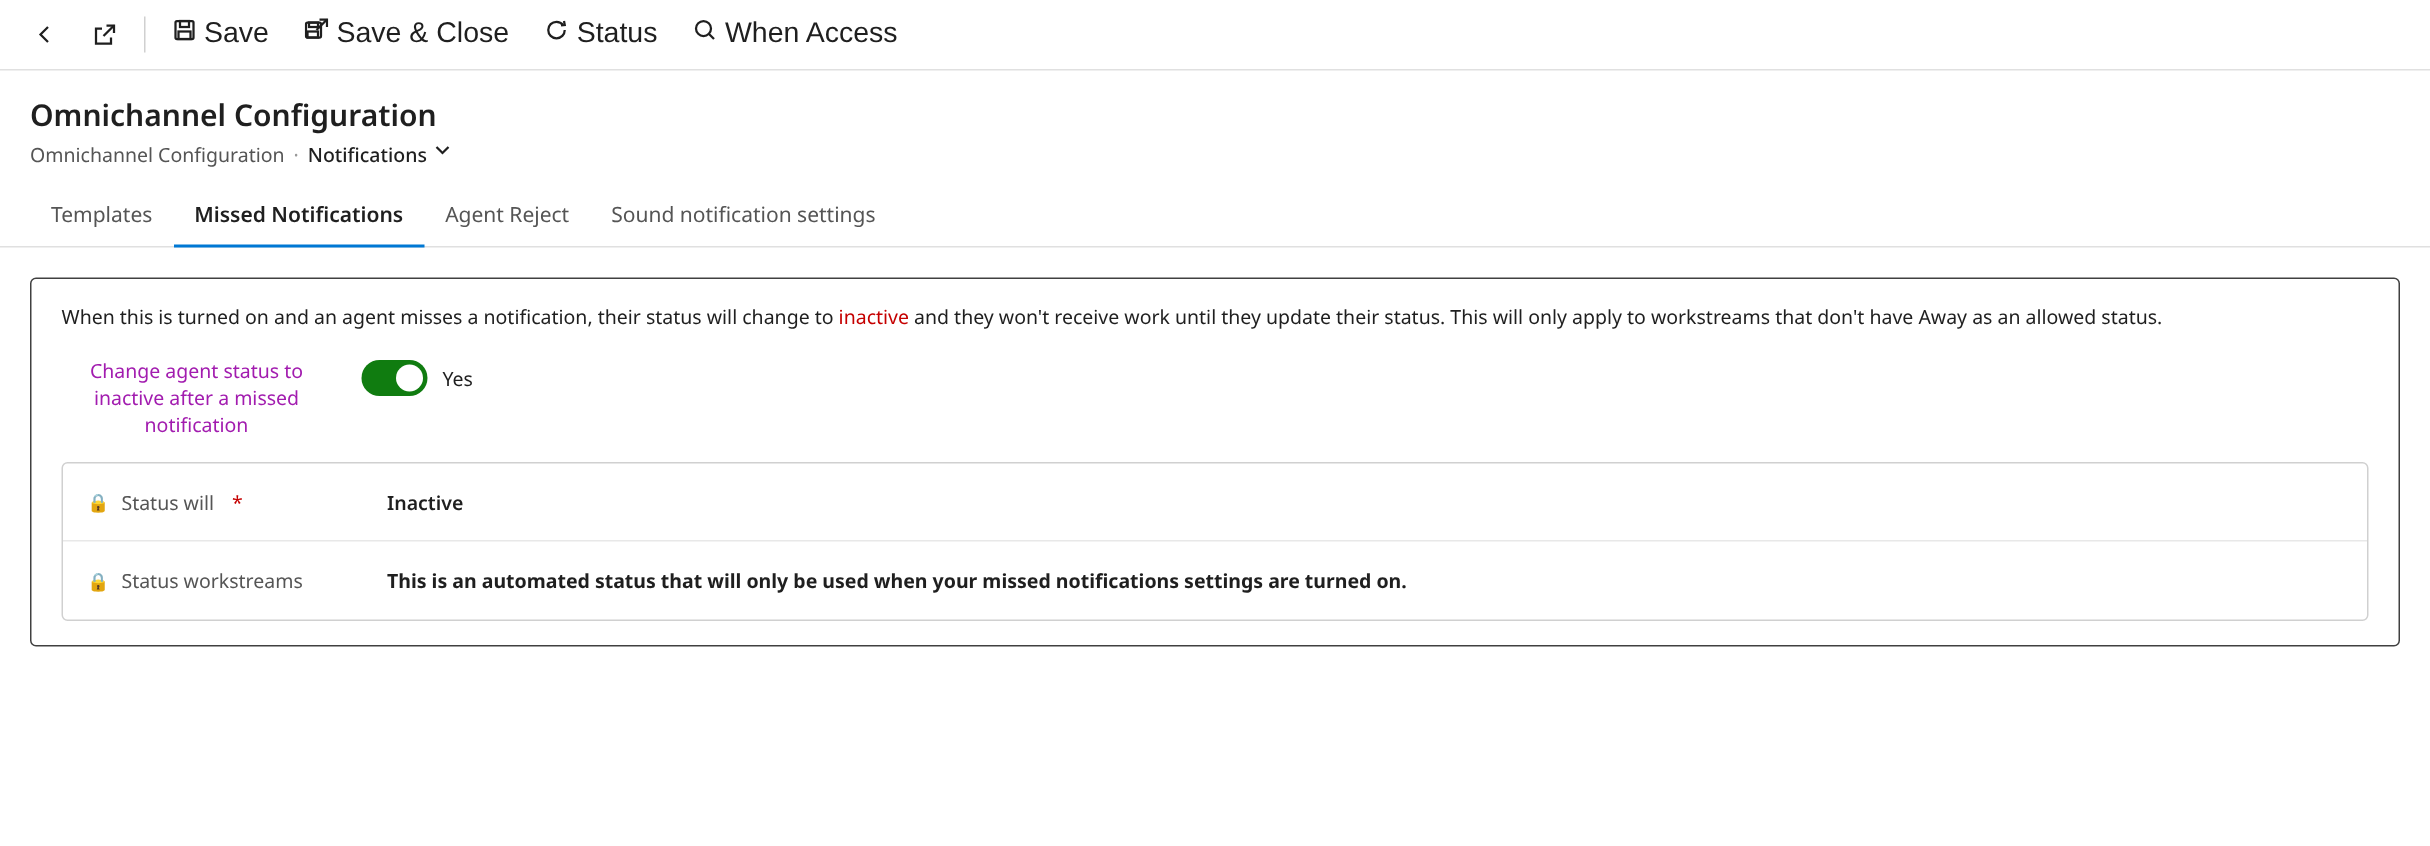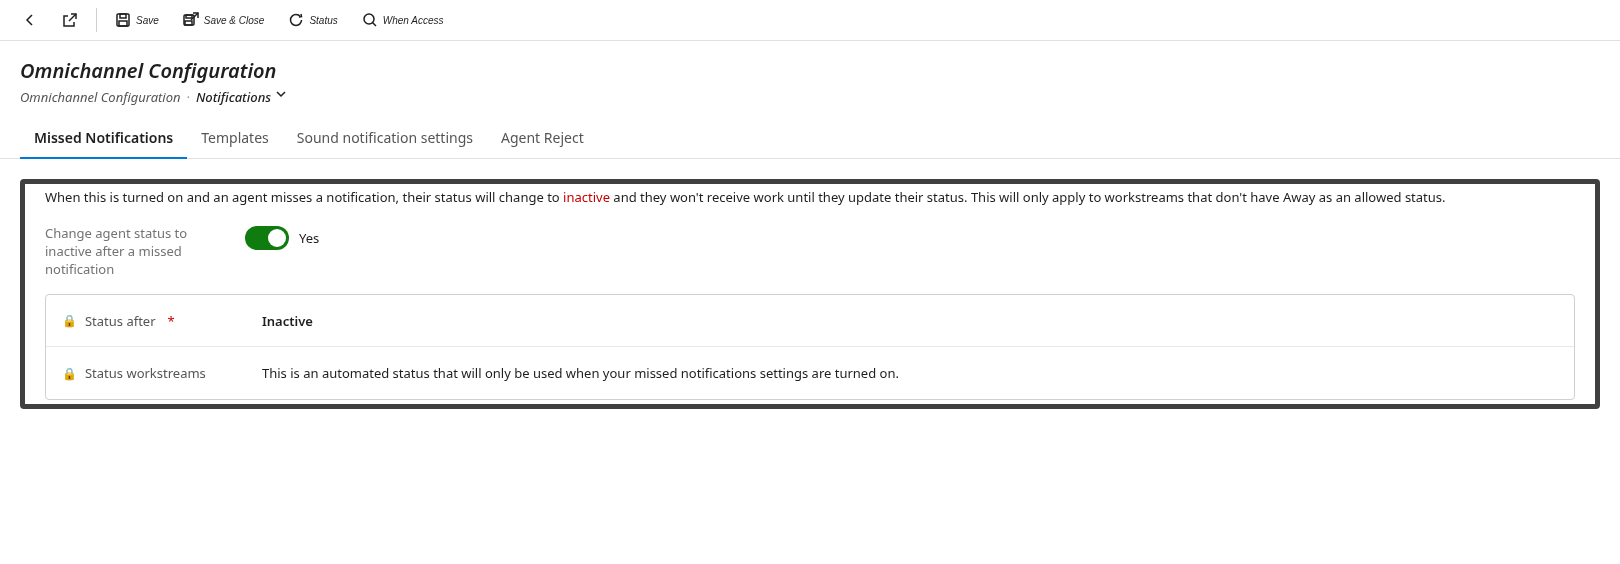--- a/index.html
+++ b/index.html
@@ -13,43 +13,41 @@
     
     .toolbar {
       display: flex;
       align-items: center;
       padding: 6px 12px;
       border-bottom: 1px solid #e0e0e0;
       gap: 4px;
     }
     .toolbar-btn {
       display: flex;
-      align-items: center;
+      align-items: flex-start;
       gap: 5px;
       padding: 6px 10px;
       border: none;
       background: none;
       cursor: pointer;
-      font-size: 10px;
+      font-size: 19px;
       color: #1f1f1f;
       border-radius: 3px;
-      font-style: italic;
     }
     .toolbar-btn svg { width: 16px; height: 16px; }
     .toolbar-divider {
       width: 1px;
       height: 24px;
       background: #d0d0d0;
       margin: 0 4px;
     }
 
     
     .page-header {
       padding: 16px 16px 0 20px;
-      font-style: italic;
     }
     .page-title {
       font-size: 20px;
       font-weight: 600;
       color: #1f1f1f;
       margin-bottom: 4px;
     }
     .breadcrumb {
       display: flex;
       align-items: center;
@@ -93,47 +91,48 @@
       border-bottom: 2px solid #0078d4;
     }
 
     
     .main-content {
       padding: 20px;
     }
 
     
     .info-box {
-      border: 5px solid #404040;
+      border: 1px solid #404040;
       border-radius: 4px;
-      padding: 4px 20px;
+      padding: 16px 20px;
       margin-bottom: 0;
     }
     .info-text {
       font-size: 13px;
       color: #1f1f1f;
       line-height: 1.5;
       margin-bottom: 16px;
     }
     .info-text .highlight {
       color: #c50000;
     }
 
     
     .toggle-row {
       display: flex;
       align-items: flex-start;
       gap: 20px;
     }
     .toggle-label {
       font-size: 13px;
-      color: #737373;
+      color: #a21caf;
       line-height: 1.4;
       min-width: 160px;
       max-width: 180px;
+      text-align: center;
     }
     .toggle-control {
       display: flex;
       align-items: center;
       gap: 10px;
       margin-top: 2px;
     }
     
     .toggle-switch {
       position: relative;
@@ -189,21 +188,21 @@
       color: #c50000;
       font-size: 13px;
       margin-left: 4px;
     }
     .data-row-value {
       font-size: 13px;
       color: #1f1f1f;
       font-weight: 600;
     }
     .data-row-value.normal {
-      font-weight: 400;
+      font-weight: 700;
     }
     .lock-icon {
       color: #555;
       font-size: 12px;
     }
   </style>
 </head>
 <body>
 
 <div class="toolbar">
@@ -262,24 +261,24 @@
     <span class="breadcrumb-current">
       <span>Notifications</span>
       <svg width="12" height="12" viewBox="0 0 12 12" fill="none" stroke="#1f1f1f" stroke-width="1.5">
         <polyline points="2,4 6,8 10,4"></polyline>
       </svg>
     </span>
   </div>
 </div>
 
 <div class="tabs">
+  <div class="tab">Templates</div>
   <div class="tab active">Missed Notifications</div>
-  <div class="tab">Templates</div>
+  <div class="tab">Agent Reject</div>
   <div class="tab">Sound notification settings</div>
-  <div class="tab">Agent Reject</div>
 </div>
 
 <div class="main-content">
   <div class="info-box">
     <p class="info-text">
       <span>When this is turned on and an agent misses a notification, their status will change to </span><span class="highlight">inactive</span><span> and they won't receive work until they update their status. This will only apply to workstreams that don't have Away as an allowed status.</span>
     </p>
     <div class="toggle-row">
       <div class="toggle-label">Change agent status to inactive after a missed notification</div>
       <div class="toggle-control">
@@ -289,21 +288,21 @@
           </div>
         </div>
         <span class="toggle-yes">Yes</span>
       </div>
     </div>
 
     <div class="data-table">
       <div class="data-row">
         <div class="data-row-label">
           <span class="lock-icon">🔒</span>
-          <span>Status after</span>
+          <span>Status will</span>
           <span class="required-star">*</span>
         </div>
         <div class="data-row-value">Inactive</div>
       </div>
       <div class="data-row">
         <div class="data-row-label">
           <span class="lock-icon">🔒</span>
           <span>Status workstreams</span>
         </div>
         <div class="data-row-value normal">This is an automated status that will only be used when your missed notifications settings are turned on.</div>

